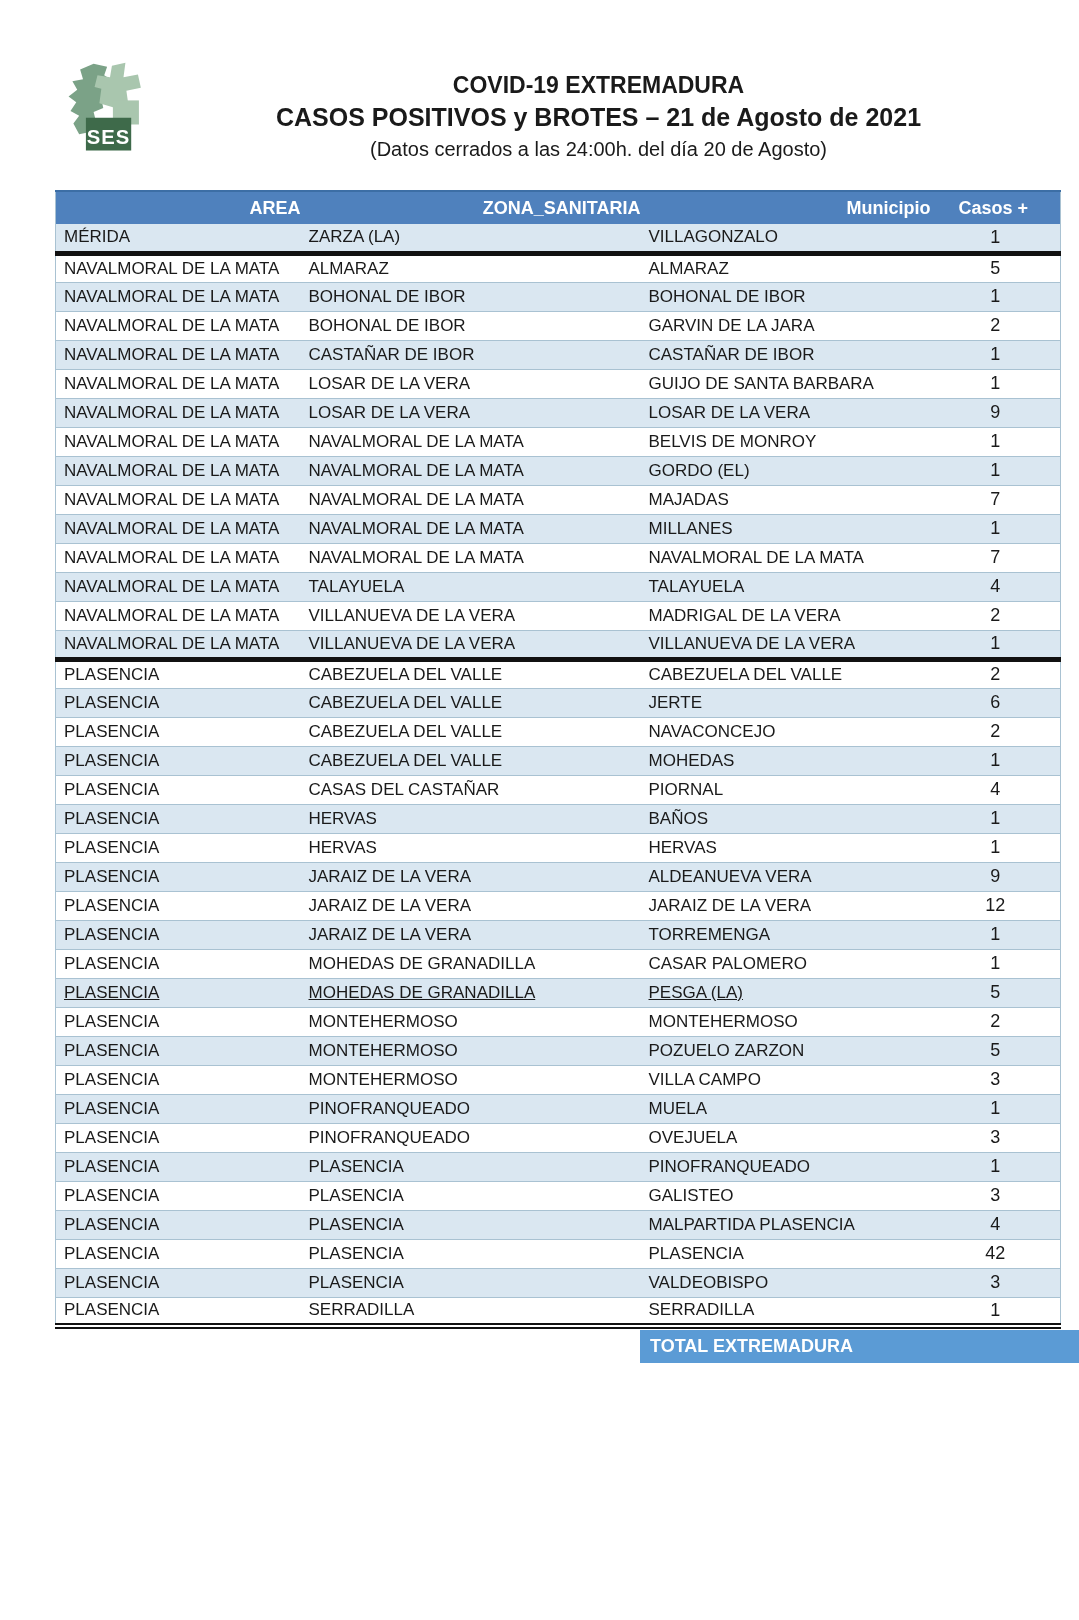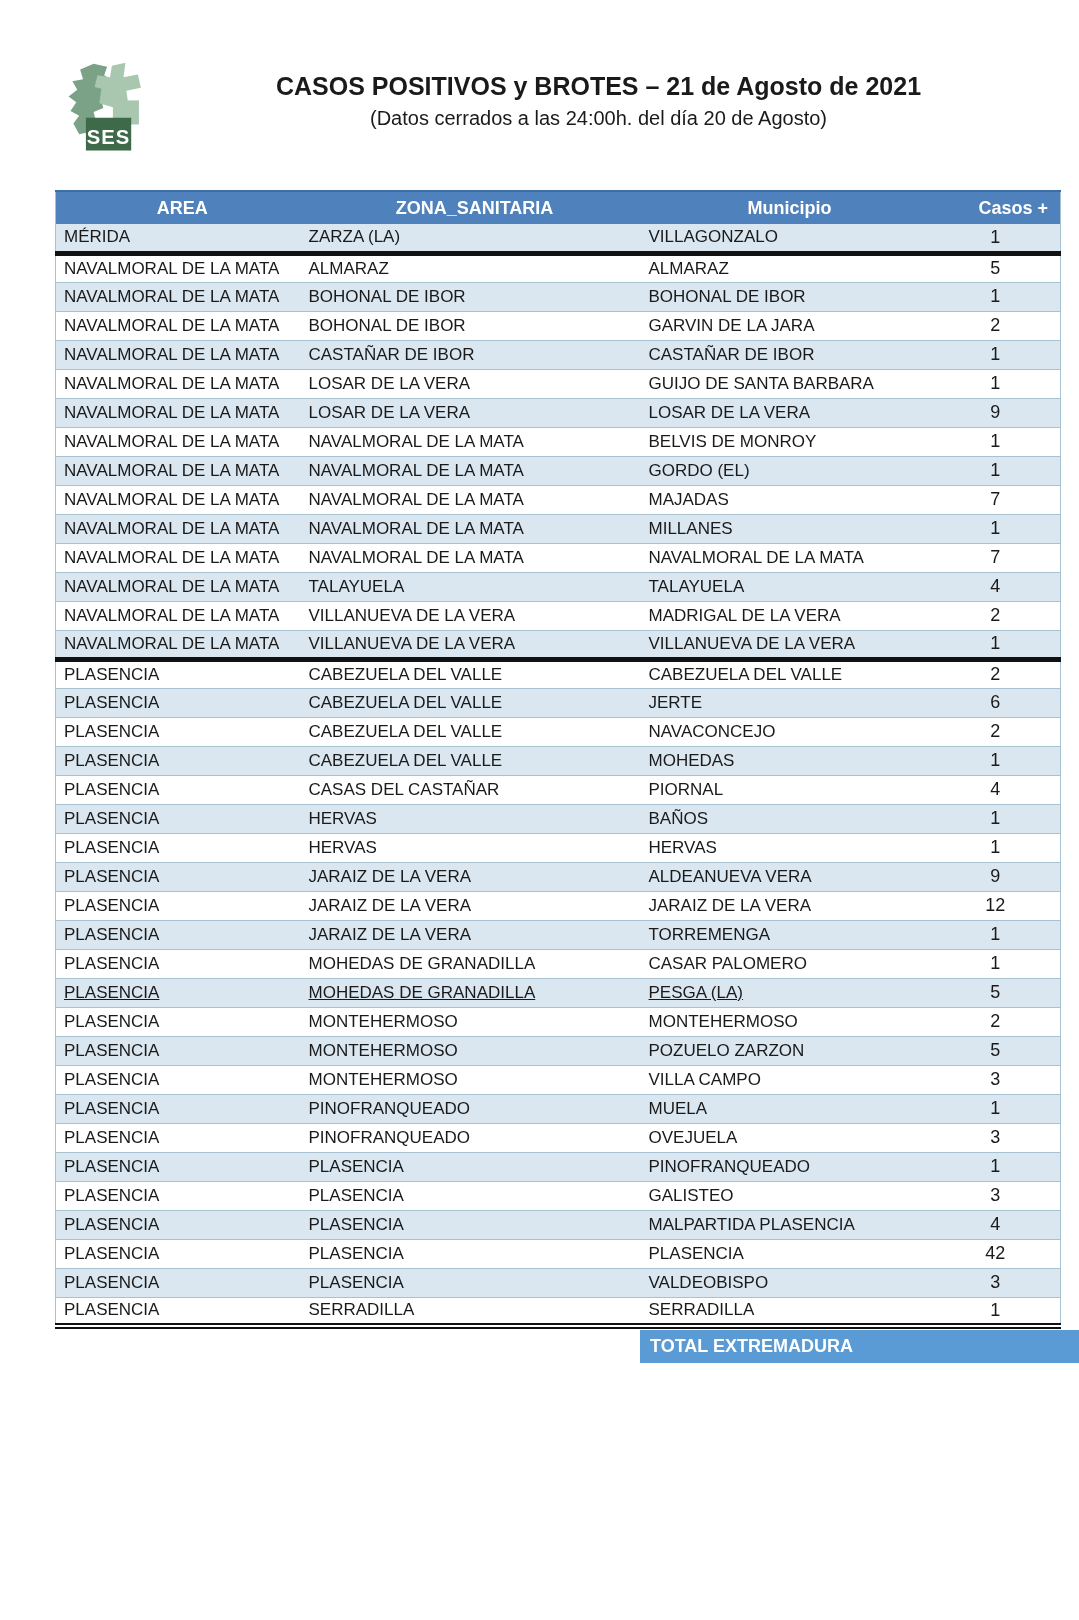--- a/index.html
+++ b/index.html
@@ -32,23 +32,23 @@
     margin:22px 0 0 55px;width:1005px;
     border-left:1px solid var(--row-border);
     border-right:1px solid var(--row-border);
   }
   col.c-area{width:245px;}
   col.c-zona{width:340px;}
   col.c-mun{width:290px;}
   col.c-casos{width:130px;}
   thead th{
     background:var(--header-bg);color:#ffffff;font-weight:bold;font-size:18px;
-    height:33px;text-align:center;padding-left:8px;border-top:2px solid #3c6ea5;
-  }
-  thead th.col-casos{text-align:right;padding-right:12px;padding-left:0;}
+    height:33px;text-align:right;padding-left:8px;border-top:2px solid #3c6ea5;
+  }
+  thead th.col-casos{text-align:right;padding-right:32px;padding-left:0;}
   tbody td{
     height:29px;font-size:17px;color:#1a1a1a;padding-left:8px;
     border-bottom:1px solid var(--row-border);
     white-space:nowrap;overflow:hidden;
   }
   tbody td.cell-casos{text-align:center;padding-left:0;font-size:18px;}
   tbody tr:nth-child(odd) td{background:var(--row-alt-bg);}
   tbody tr.section-end td{border-bottom:5px solid var(--section-border);}
   tbody tr:last-child td{border-bottom:6px double var(--section-border);}
   tbody tr.underlined td:not(.cell-casos){text-decoration:underline;}
@@ -70,20 +70,21 @@
     <div class="logo-box">
       <svg width="106" height="106" viewBox="0 0 110 110">
         <path fill="var(--logo-green-mid)" d="M38 6 L52 9 L49 18 L57 23 L50 30 L55 38 L46 42 L48 52 L38 56 L40 64 L31 68 L33 77 L23 79 L17 68 L23 60 L14 55 L20 46 L12 40 L21 33 L16 24 L27 22 L24 12 Z"></path>
         <path fill="var(--logo-green-light)" d="M57 8 L71 5 L69 20 L84 17 L87 31 L72 34 L74 48 L58 51 L44 47 L46 32 L39 30 L42 18 L55 20 Z"></path>
         <rect x="58" y="44" width="27" height="25" fill="var(--logo-green-light)"></rect>
         <rect x="30" y="62" width="47" height="34" fill="var(--logo-green-dark)"></rect>
         <text x="53.5" y="89" text-anchor="middle" fill="#ffffff" style="font:bold 21px 'Liberation Sans',sans-serif;letter-spacing:1px;">SES</text>
       </svg>
     </div>
     <div class="titles">
+      <div class="title-1">COVID-19 EXTREMADURA</div>
       <div class="title-2">CASOS POSITIVOS y BROTES – 21 de Agosto de 2021</div>
       <div class="title-3">(Datos cerrados a las 24:00h. del día 20 de Agosto)</div>
     </div>
   </header>
 
   <table class="cases">
     <colgroup>
       <col class="c-area">
         <col class="c-zona">
         <col class="c-mun">

